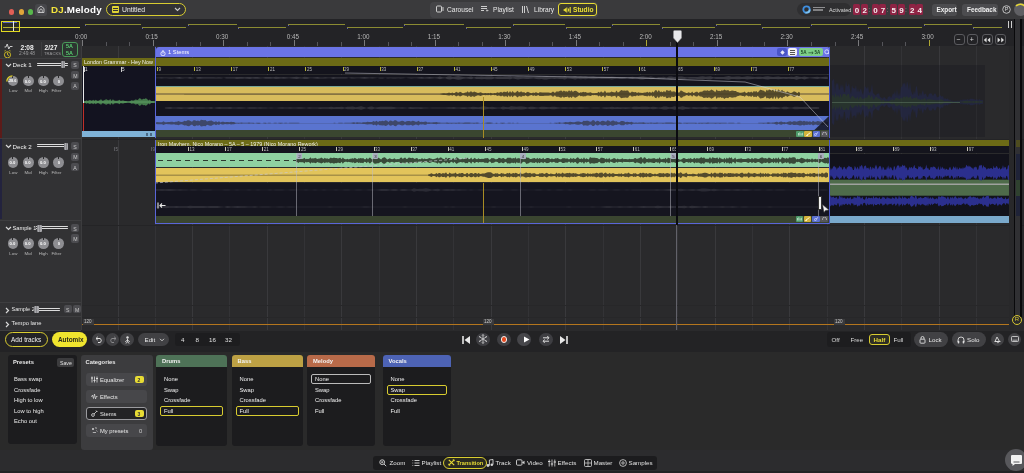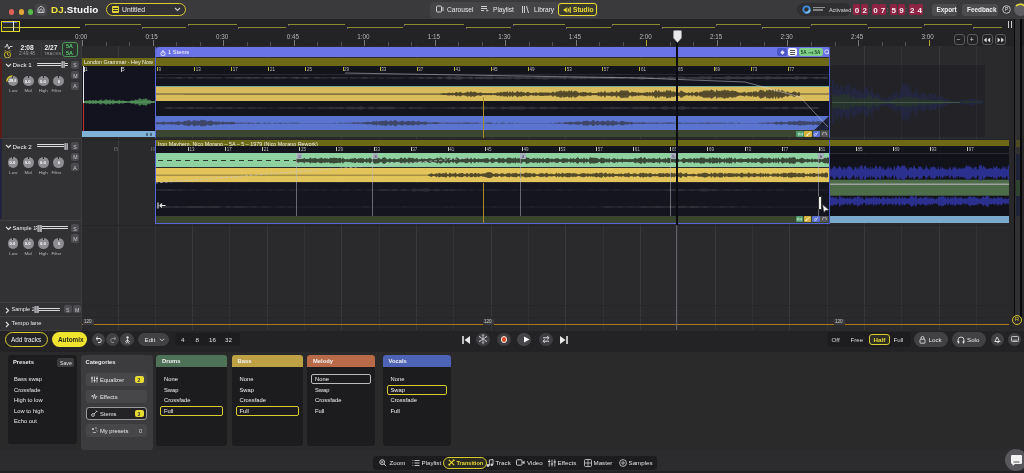--- a/index.html
+++ b/index.html
@@ -12,21 +12,21 @@
 <div id="app">
 <div style="left:0px;top:0px;width:1024px;height:19px;background:#3a3a3c;"></div>
 <div style="left:9.0px;top:9.3px;width:5.4px;height:5.4px;border-radius:50%;background:#e25f56;"></div>
 <div style="left:18.5px;top:9.3px;width:5.4px;height:5.4px;border-radius:50%;background:#e0a63a;"></div>
 <div style="left:28.0px;top:9.3px;width:5.4px;height:5.4px;border-radius:50%;background:#58b84c;"></div>
 <div style="left:34.5px;top:3.5px;width:12px;height:12px;background:#46464a;border-radius:2.5px;"></div>
 <svg style="left:36.5px;top:5.3px" width="8" height="8.5" viewBox="0 0 16 17">
 <path d="M2 7 L8 2 L14 7 V15 H2 Z" fill="none" stroke="#ddd" stroke-width="1.6"></path>
 <path d="M5.5 15 V10.5 A2.5 2.5 0 0 1 10.5 10.5 V15" fill="none" stroke="#ddd" stroke-width="1.5"></path>
     </svg>
-<div class="t" style="left:51px;top:4px;font-size:9.8px;font-weight:bold;letter-spacing:0.2px;color:#f3e43c;">DJ<span style="color:#fff;">.Studio</span></div>
+<div class="t" style="left:51px;top:4px;font-size:9.8px;font-weight:bold;letter-spacing:0.2px;color:#f3e43c;">DJ<span style="color:#fff;">.Melody</span></div>
 <div style="left:106px;top:2.5px;width:80px;height:13.5px;border:1.2px solid #d8cc30;border-radius:7px;background:#323234;"></div>
 <div style="left:112px;top:6px;width:7px;height:6.5px;background:#e0d434;border-radius:1px;"></div>
 <div style="left:113.2px;top:7.5px;width:4.6px;height:1px;background:#333;"></div>
 <div style="left:113.2px;top:9.5px;width:4.6px;height:1px;background:#333;"></div>
 <div class="t" style="left:122px;top:5.5px;font-size:6.8px;color:#eee;">Untitled</div>
 <svg style="left:174px;top:7px" width="7" height="5" viewBox="0 0 7 5">
       <path d="M1 1 L3.5 3.5 L6 1" stroke="#ccc" stroke-width="1.1" fill="none"></path>
     </svg>
 <div style="left:430px;top:1.5px;width:168px;height:16px;background:#454548;border-radius:4px;"></div>
 <div class="t" style="left:447px;top:6px;font-size:6.6px;color:#e8e8e8;">Carousel</div>

